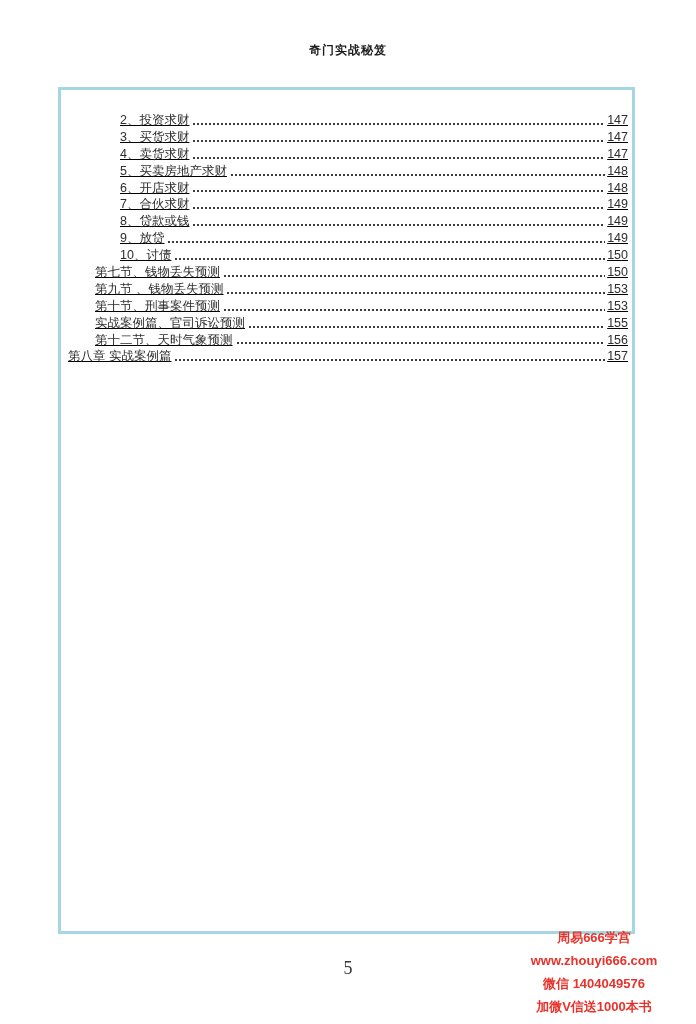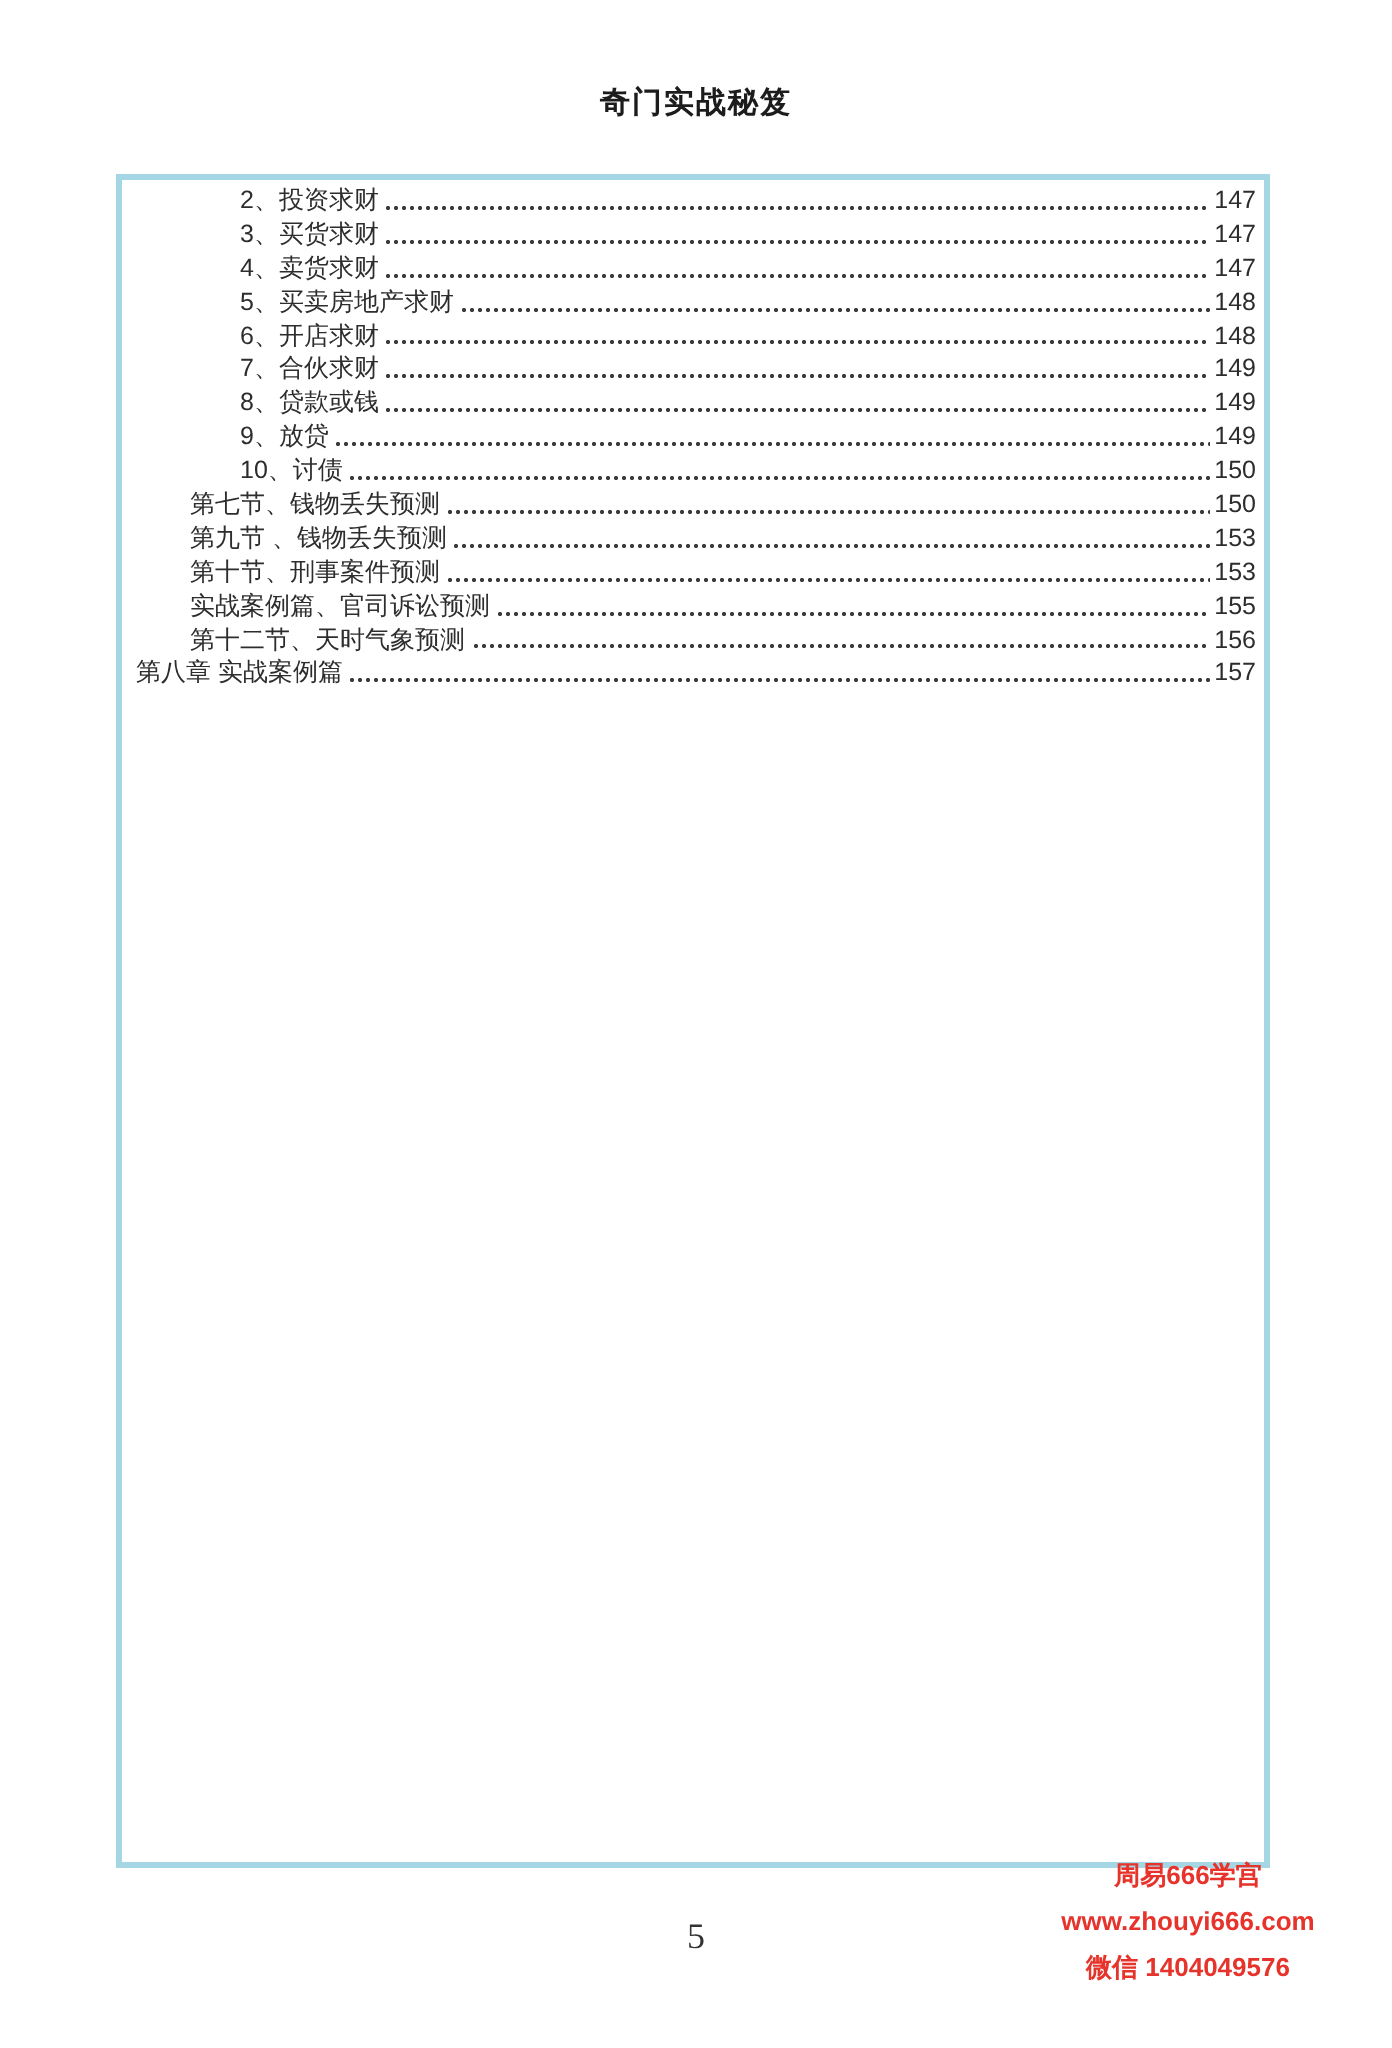--- a/index.html
+++ b/index.html
@@ -14,38 +14,39 @@
     height: 1024px;
     background: #ffffff;
     overflow: hidden;
   }
   .doc-title {
     position: absolute;
     top: 42px;
     left: 0;
     width: 696px;
     text-align: center;
-    font-size: 15px;
+    font-size: 12px;
     font-weight: 700;
     color: #1c1c1c;
     letter-spacing: 1px;
   }
   .toc-box {
     position: absolute;
     left: 58px;
     top: 87px;
     width: 577px;
     height: 847px;
     border: 3px solid #a5d6e4;
     box-sizing: border-box;
     background: #ffffff;
   }
   .toc-list {
-    padding-top: 2px;
+    padding-top: 22px;
     padding-right: 4px;
+    text-decoration: underline;
   }
   .toc-line {
     display: flex;
     align-items: baseline;
     height: 16.9px;
     font-size: 12.5px;
     font-weight: 500;
     color: #2d2d2d;
     white-space: nowrap;
   }
@@ -180,15 +181,16 @@
         </div>
       </div>
   </div>
 
   <div class="page-number">5</div>
 
   <div class="watermark" style="color: rgb(230, 51, 43);">
       <div class="wm-line">周易666学宫</div>
       <div class="wm-line">www.zhouyi666.com</div>
       <div class="wm-line">微信 1404049576</div>
+      <div class="wm-line">加微V信送1000本书</div>
     </div>
 
 </div>
 
 </body></html>

